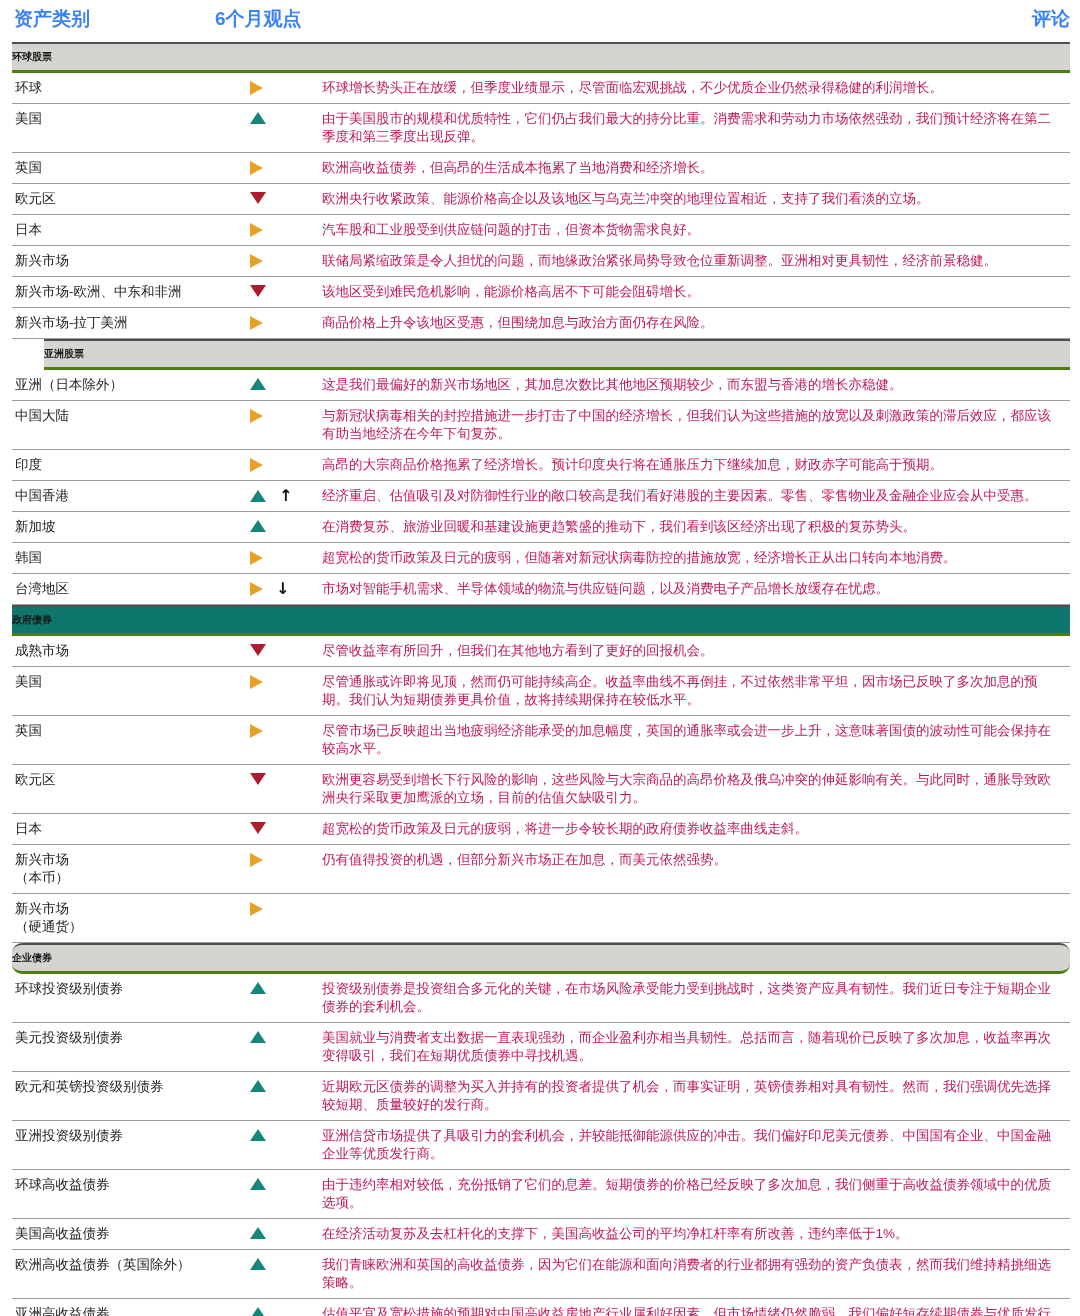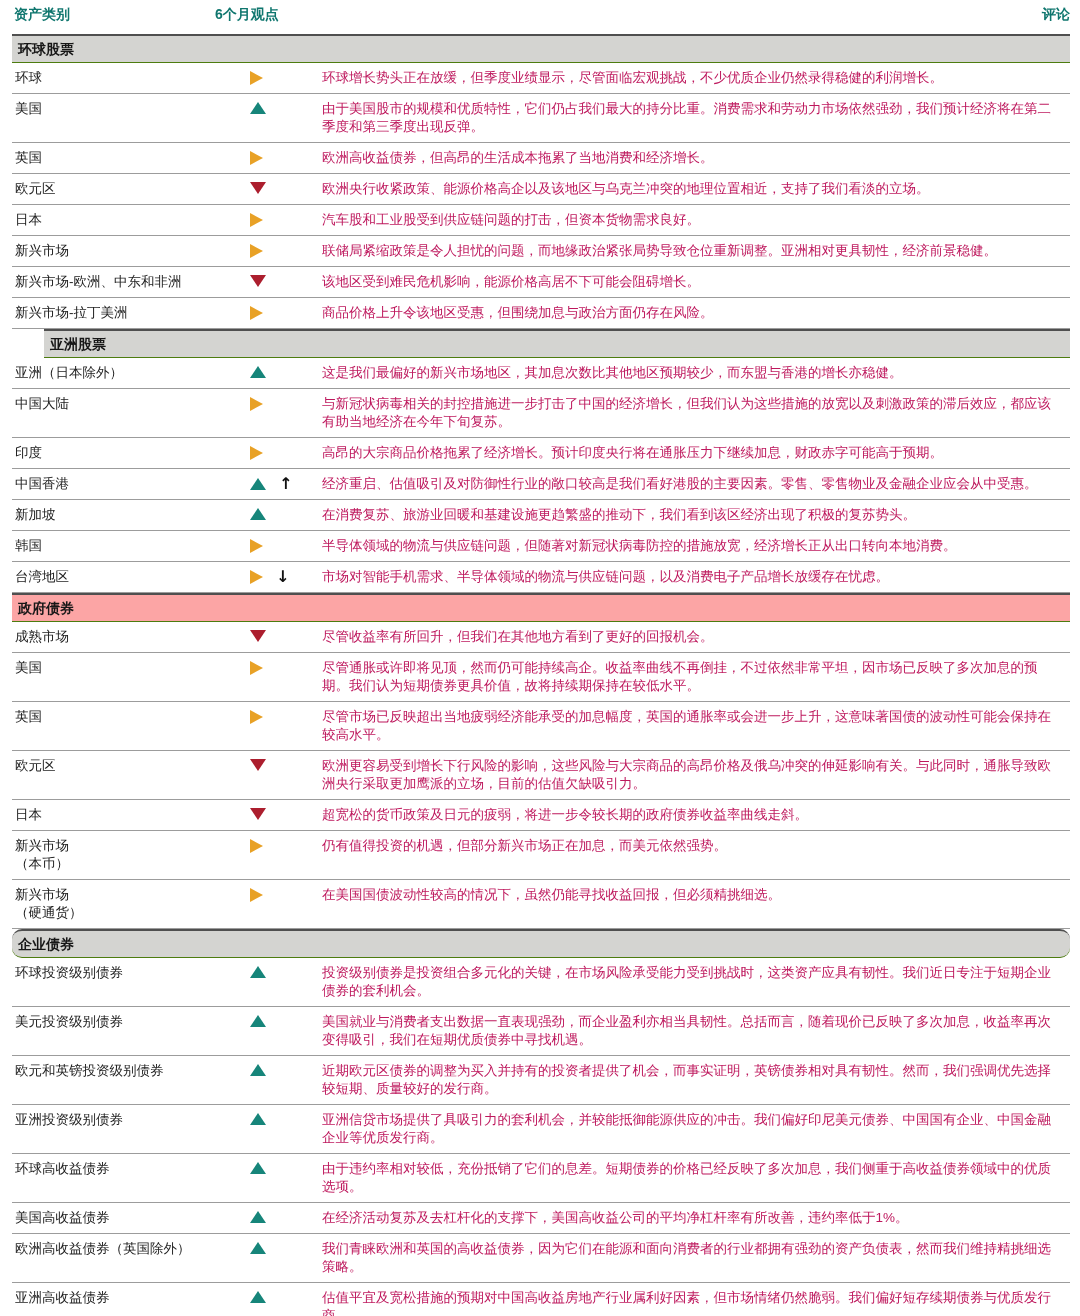--- a/index.html
+++ b/index.html
@@ -6,30 +6,30 @@
   body{
     width:1080px;min-height:1316px;position:relative;
     font-family:"Liberation Sans","DejaVu Sans",sans-serif;
     color:#1a1a1a;
     -webkit-font-smoothing:antialiased;
   }
   .table-wrap{margin:0 10px 0 12px;padding-top:4px;}
   
   .grid{display:grid;grid-template-columns:200px 110px 1fr;align-items:start;}
   .thead{padding:2px 0 10px 0;}
-  .th{font-size:14px;font-weight:bold;color:#0f766e;}
+  .th{font-size:19px;font-weight:bold;color:#3b82f6;}
   .th.asset{padding-left:2px;}
   .th.view{padding-left:3px;}
   .th.comment{text-align:right;}
   .section-bar{
     background:#d4d4d1;
     border-top:2px solid #4f4f4f;
-    border-bottom:1px solid #4d7c0f;
-    font-size:14px;font-weight:bold;color:#171717;
-    padding:4px 0 4px 6px;line-height:18px;
+    border-bottom:3px solid #4d7c0f;
+    font-size:10px;font-weight:bold;color:#171717;
+    padding:4px 0 4px 0;line-height:18px;
   }
   .row{border-bottom:1px solid #9c9c9c;padding:6px 0;}
   .cell{font-size:13.5px;line-height:18px;}
   .cell.asset{padding-left:3px;white-space:pre-line;color:#222;}
   .cell.view{padding-left:38px;display:flex;align-items:center;gap:13px;padding-top:2px;}
   .cell.comment{padding-right:6px;color:#be185d;}
   
   .tri{display:inline-block;width:0;height:0;}
   .tri-neutral{border-top:7px solid transparent;border-bottom:7px solid transparent;border-left:13px solid var(--c-neutral);}
   .tri-up{border-left:8px solid transparent;border-right:8px solid transparent;border-bottom:12px solid var(--c-up);}
@@ -138,31 +138,31 @@
         <div class="cell view">
           <span class="tri tri-up"></span>
         </div>
         <div class="cell comment">在消费复苏、旅游业回暖和基建设施更趋繁盛的推动下，我们看到该区经济出现了积极的复苏势头。</div>
       </div>
       <div class="grid row">
         <div class="cell asset">韩国</div>
         <div class="cell view">
           <span class="tri tri-neutral"></span>
         </div>
-        <div class="cell comment">半导体领域的物流与供应链问题，但随著对新冠状病毒防控的措施放宽，经济增长正从出口转向本地消费。</div>
+        <div class="cell comment">超宽松的货币政策及日元的疲弱，但随著对新冠状病毒防控的措施放宽，经济增长正从出口转向本地消费。</div>
       </div>
       <div class="grid row">
         <div class="cell asset">台湾地区</div>
         <div class="cell view">
           <span class="tri tri-neutral"></span>
           <span class="trend-arrow">↓</span>
         </div>
         <div class="cell comment">市场对智能手机需求、半导体领域的物流与供应链问题，以及消费电子产品增长放缓存在忧虑。</div>
       </div>
-      <div class="section-bar" style="background: #fca5a5;">政府债券</div>
+      <div class="section-bar" style="background: #0f766e;">政府债券</div>
       <div class="grid row">
         <div class="cell asset">成熟市场</div>
         <div class="cell view">
           <span class="tri tri-down"></span>
         </div>
         <div class="cell comment">尽管收益率有所回升，但我们在其他地方看到了更好的回报机会。</div>
       </div>
       <div class="grid row">
         <div class="cell asset">美国</div>
         <div class="cell view">
@@ -198,21 +198,20 @@
           <span class="tri tri-neutral"></span>
         </div>
         <div class="cell comment">仍有值得投资的机遇，但部分新兴市场正在加息，而美元依然强势。</div>
       </div>
       <div class="grid row">
         <div class="cell asset">新兴市场
 （硬通货）</div>
         <div class="cell view">
           <span class="tri tri-neutral"></span>
         </div>
-        <div class="cell comment">在美国国债波动性较高的情况下，虽然仍能寻找收益回报，但必须精挑细选。</div>
       </div>
       <div class="section-bar" style="background: rgb(212, 212, 209); border-radius: 10px;">企业债券</div>
       <div class="grid row">
         <div class="cell asset">环球投资级别债券</div>
         <div class="cell view">
           <span class="tri tri-up"></span>
         </div>
         <div class="cell comment">投资级别债券是投资组合多元化的关键，在市场风险承受能力受到挑战时，这类资产应具有韧性。我们近日专注于短期企业债券的套利机会。</div>
       </div>
       <div class="grid row">

